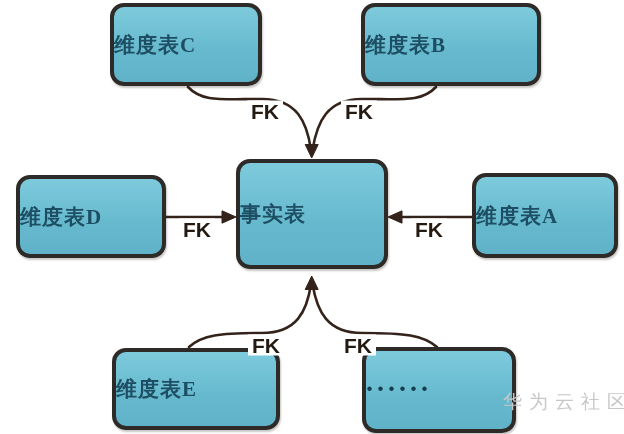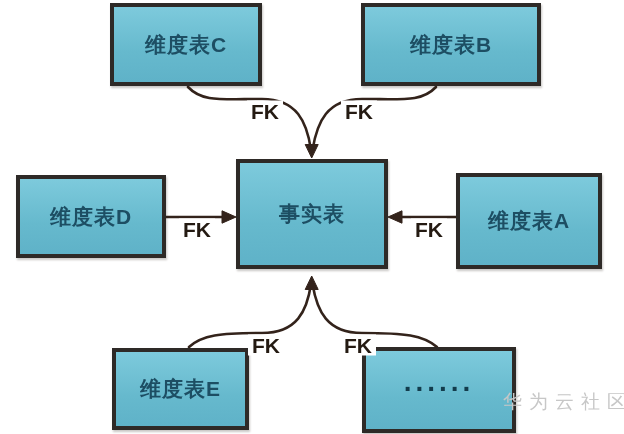--- a/index.html
+++ b/index.html
@@ -10,29 +10,30 @@
     overflow:hidden;
     font-family:"Liberation Sans","DejaVu Sans",sans-serif;
   }
   #connectors{position:absolute;left:0;top:0;z-index:1;}
   .conn{fill:none;stroke:#33231b;stroke-width:2.6;stroke-linecap:round;}
   .arrowhead{fill:#33231b;stroke:#33231b;stroke-linejoin:round;}
   .node{
     position:absolute;
     box-sizing:border-box;
     border:4px solid #2e2a27;
-    border-radius:0;
+    border-radius:14px;
     background:linear-gradient(180deg,#7dcadc 0%,#66b9cd 60%,#5fb2c8 100%);
     box-shadow:1px 2px 2px rgba(40,30,25,0.25);
-    display:flex;align-items:center;justify-content:center;
+    display:flex;align-items:center;justify-content:flex-start;
     color:#1d4e63;
     font-size:21px;
     font-weight:600;
     letter-spacing:1px;
     z-index:2;
+    font-family:Liberation Serif, serif;
   }
   .fk-label{
     position:absolute;
     transform:translate(-50%,-50%);
     background:#ffffff;
     padding:0 4px;
     color:#241a12;
     font-size:21px;
     font-weight:700;
     z-index:3;
@@ -53,23 +54,23 @@
     font-size:19px;
     letter-spacing:7px;
     font-weight:500;
     z-index:4;
     white-space:nowrap;
   }
   
   .pos-c{left:110px;top:3px;width:152px;height:83px;}
   .pos-b{left:361px;top:3px;width:180px;height:83px;}
   .pos-d{left:16px;top:175px;width:150px;height:83px;}
-  .pos-a{left:456px;top:173px;width:146px;height:96px;}
+  .pos-a{left:472px;top:173px;width:146px;height:85px;}
   .pos-fact{left:236px;top:159px;width:152px;height:110px;}
-  .pos-e{left:112px;top:348px;width:137px;height:82px;}
+  .pos-e{left:112px;top:348px;width:168px;height:82px;}
   .pos-ellipsis{left:362px;top:347px;width:154px;height:86px;}
   
   .fk-c{left:265px;top:99px;}
   .fk-b{left:359px;top:99px;}
   .fk-d{left:197px;top:217px;}
   .fk-a{left:429px;top:217px;}
   .fk-e{left:266px;top:333px;}
   .fk-ellipsis{left:358px;top:333px;}
 </style>
 </head>

